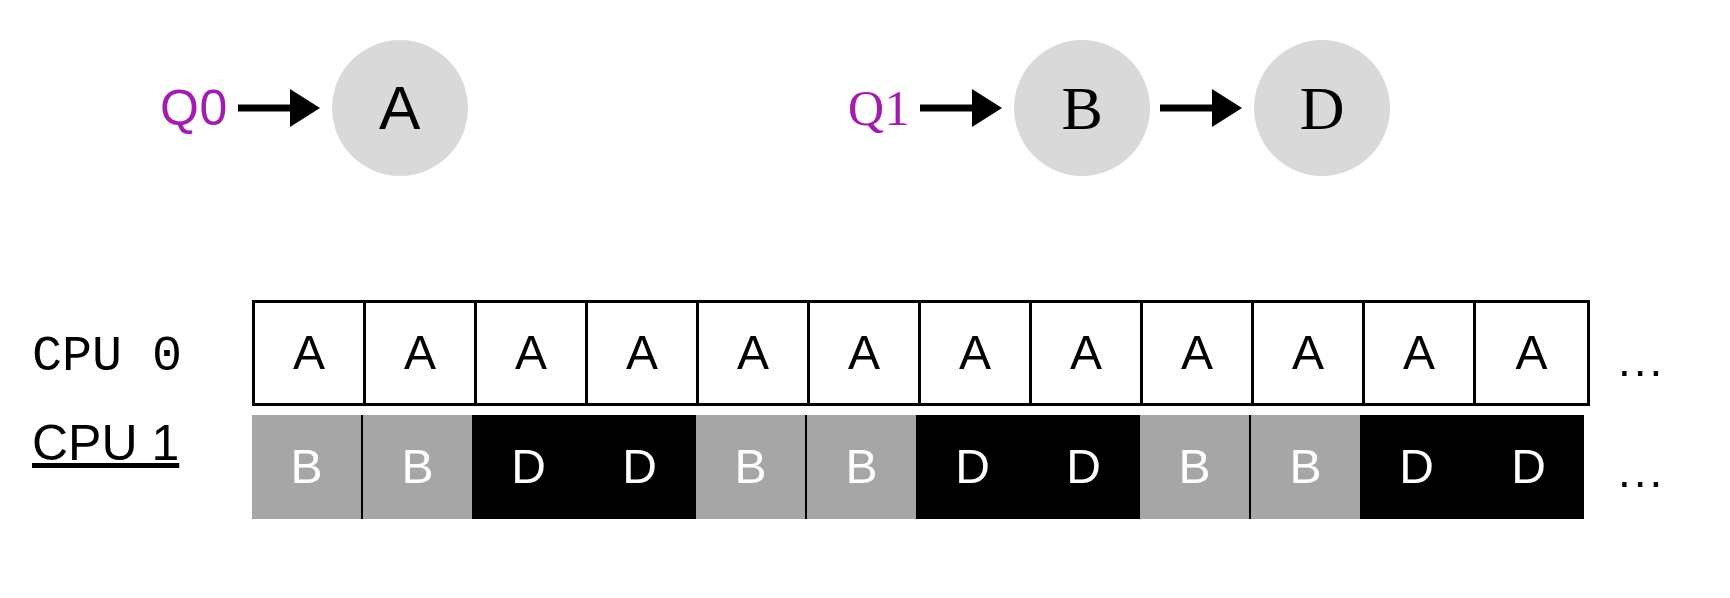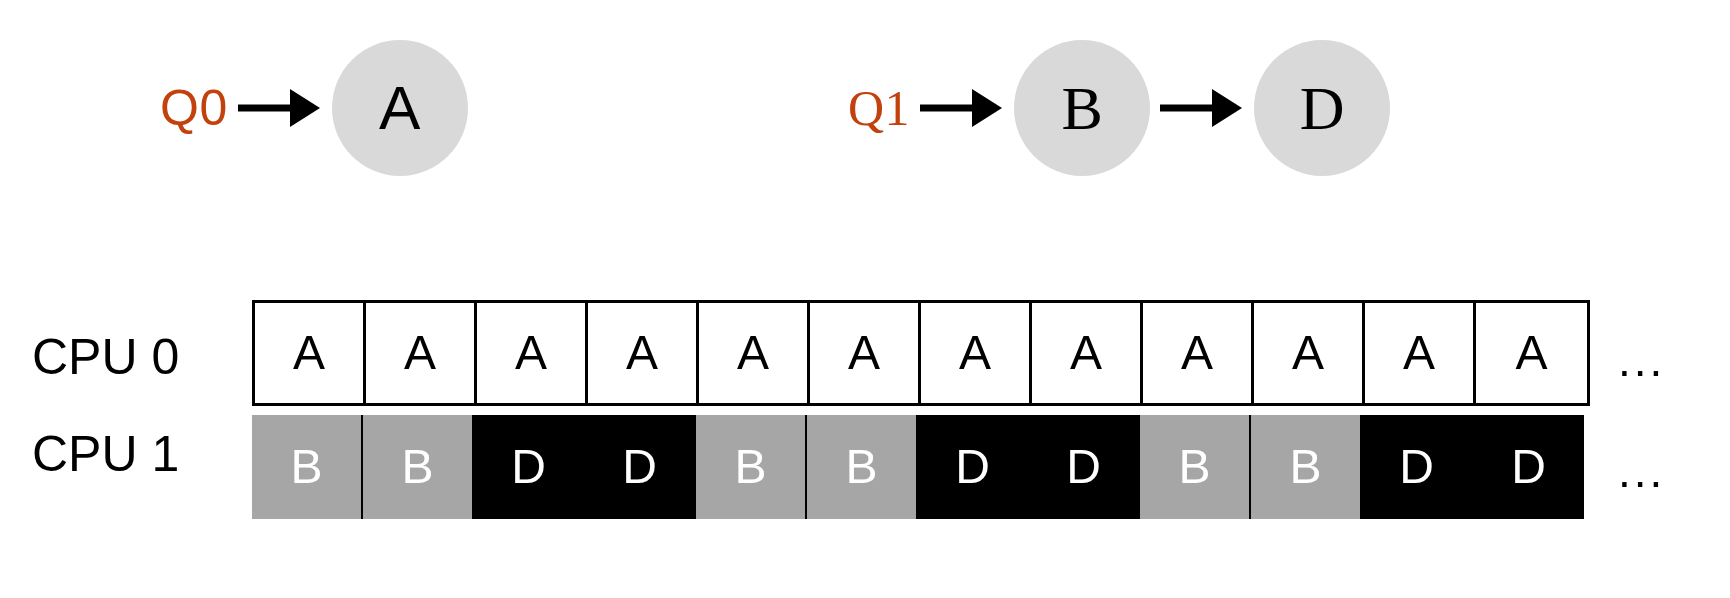--- a/index.html
+++ b/index.html
@@ -22,21 +22,21 @@
   
   .queue-group {
     position: absolute;
     display: flex;
     align-items: center;
   }
   .queue-label {
     font-size: 50px;
     line-height: 1;
     letter-spacing: 0.5px;
-    color: #c2410c;
+    color: #a21caf;
     white-space: nowrap;
   }
   .arrow {
     position: relative;
     width: 92px;
     height: 40px;
     flex: 0 0 auto;
     margin: 0 6px;
   }
   .arrow .shaft {
@@ -147,40 +147,40 @@
         <span class="head"></span>
     </span>
     <span class="node-circle">B</span>
     <span class="arrow">
       <span class="shaft"></span>
         <span class="head"></span>
     </span>
     <span class="node-circle">D</span>
   </div>
 
-  <div class="row-label" style="left:32px; top:332px;">CPU 0</div>
+  <div class="row-label" style="left:32px; top:332px;font-family:Liberation Mono, monospace;">CPU 0</div>
 
   <div class="cells outlined" id="cpu0-cells" style="left:252px; top:300px;">
       <div class="cell">A</div>
       <div class="cell">A</div>
       <div class="cell">A</div>
       <div class="cell">A</div>
       <div class="cell">A</div>
       <div class="cell">A</div>
       <div class="cell">A</div>
       <div class="cell">A</div>
       <div class="cell">A</div>
       <div class="cell">A</div>
       <div class="cell">A</div>
       <div class="cell">A</div>
     </div>
 
   <div class="ellipsis" style="left:1618px; top:337px;">...</div>
 
-  <div class="row-label" style="left:32px; top:429px;">CPU 1</div>
+  <div class="row-label" style="left:32px; top:418px;text-decoration:underline;">CPU 1</div>
 
   <div class="cells filled" id="cpu1-cells" style="left:252px; top:415px;">
       <div class="cell fill-gray">B</div>
       <div class="cell fill-gray">B</div>
       <div class="cell fill-black">D</div>
       <div class="cell fill-black">D</div>
       <div class="cell fill-gray">B</div>
       <div class="cell fill-gray">B</div>
       <div class="cell fill-black">D</div>
       <div class="cell fill-black">D</div>

